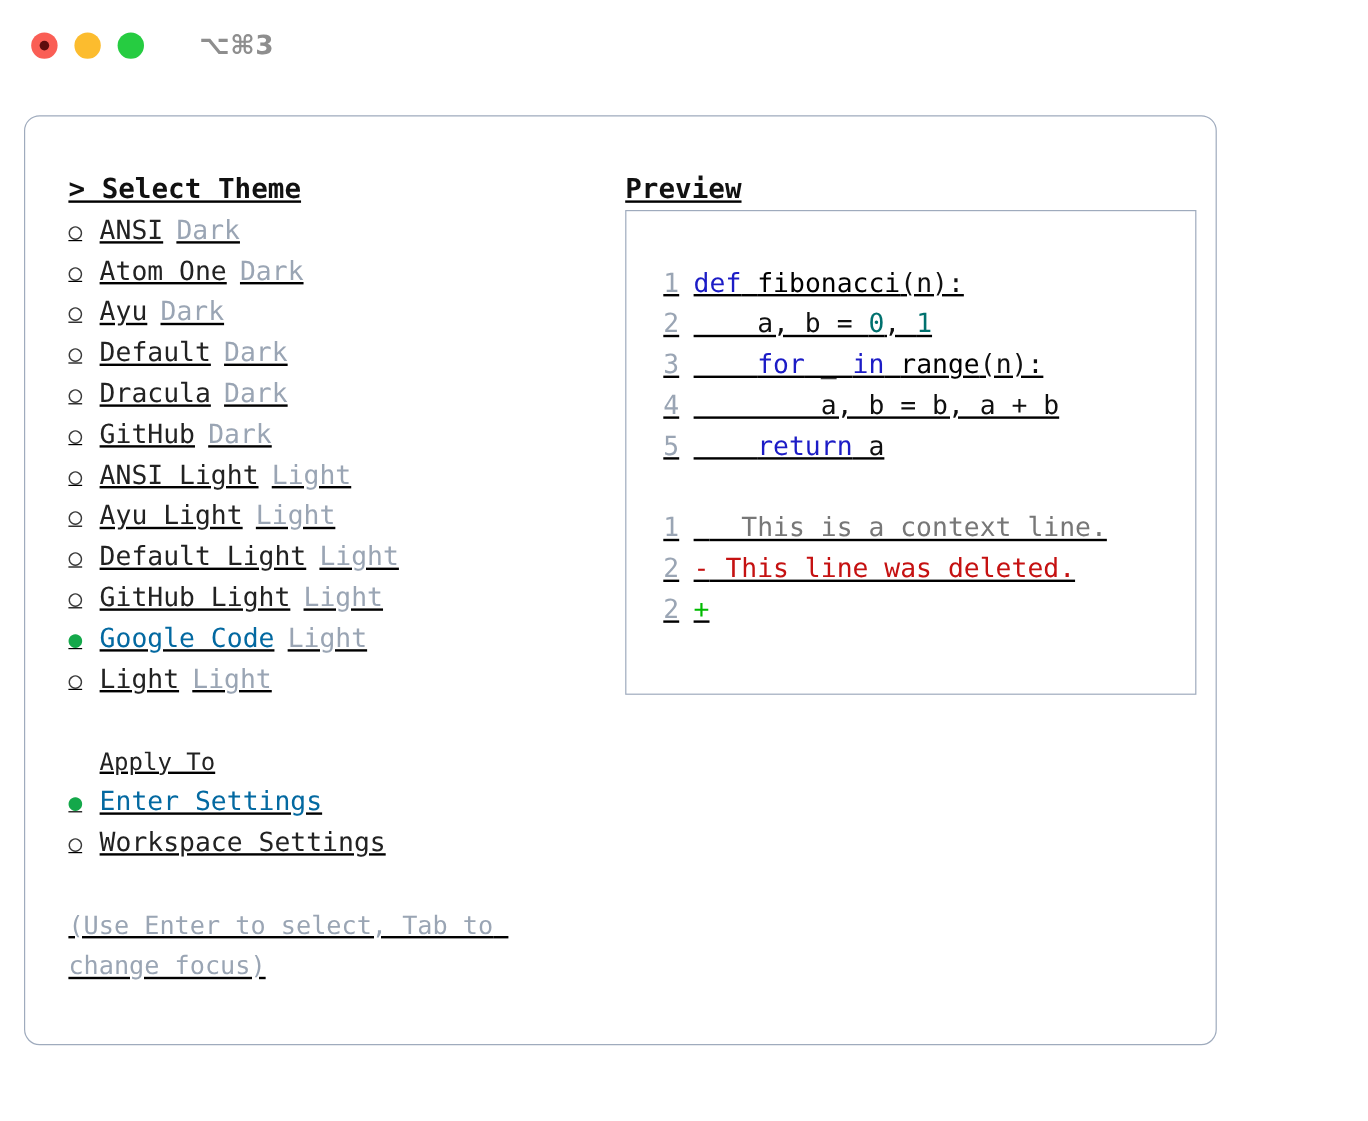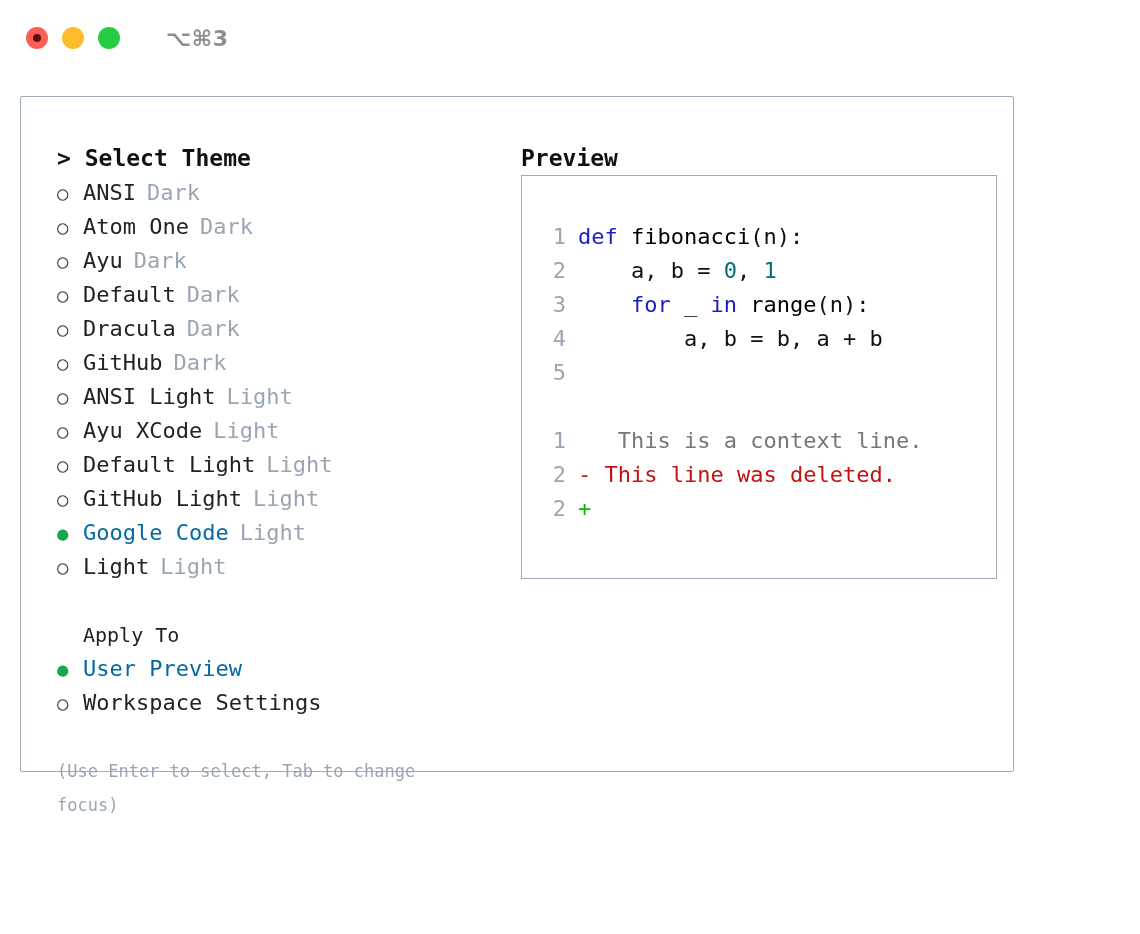--- a/index.html
+++ b/index.html
@@ -66,25 +66,26 @@
     letter-spacing: 0.5px;
     font-family: "DejaVu Sans", "Liberation Sans", sans-serif;
   }
 
   
   .panel {
     position: absolute;
     left: 20px;
     top: 96px;
     width: 994px;
-    height: 676px;
+    height: 775px;
     box-sizing: border-box;
     border: 1.6px solid #9fabbd;
-    border-radius: 2px;
-    background: #ffffff;
+    border-radius: 13px;
+    background: #ffffff;
+    text-decoration: underline;
   }
   .panel-inner {
     display: flex;
     padding: 44px 0 0 18px;
     box-sizing: border-box;
     height: 100%;
   }
 
   
   .left-col {
@@ -127,21 +128,21 @@
   .subheading {
     font-size: 20px;
     color: #222222;
     line-height: 34px;
     padding-left: 26px;
     white-space: pre;
   }
   .hint {
     margin-top: 34px;
     color: #9aa5b4;
-    font-size: 17px;
+    font-size: 21px;
     line-height: 34px;
     width: 420px;
     white-space: pre-wrap;
   }
 
   
   .right-col {
     flex: 1 1 auto;
     padding-left: 22px;
     box-sizing: border-box;
@@ -208,49 +209,49 @@
         <div class="heading">&gt; Select Theme</div>
 
         <div class="opt-list" id="theme-list">
             <div class="opt"><span class="marker">○</span><span class="opt-label">ANSI</span><span class="opt-kind">Dark</span></div>
             <div class="opt"><span class="marker">○</span><span class="opt-label">Atom One</span><span class="opt-kind">Dark</span></div>
             <div class="opt"><span class="marker">○</span><span class="opt-label">Ayu</span><span class="opt-kind">Dark</span></div>
             <div class="opt"><span class="marker">○</span><span class="opt-label">Default</span><span class="opt-kind">Dark</span></div>
             <div class="opt"><span class="marker">○</span><span class="opt-label">Dracula</span><span class="opt-kind">Dark</span></div>
             <div class="opt"><span class="marker">○</span><span class="opt-label">GitHub</span><span class="opt-kind">Dark</span></div>
             <div class="opt"><span class="marker">○</span><span class="opt-label">ANSI Light</span><span class="opt-kind">Light</span></div>
-            <div class="opt"><span class="marker">○</span><span class="opt-label">Ayu XCode</span><span class="opt-kind">Light</span></div>
+            <div class="opt"><span class="marker">○</span><span class="opt-label">Ayu Light</span><span class="opt-kind">Light</span></div>
             <div class="opt"><span class="marker">○</span><span class="opt-label">Default Light</span><span class="opt-kind">Light</span></div>
             <div class="opt"><span class="marker">○</span><span class="opt-label">GitHub Light</span><span class="opt-kind">Light</span></div>
             <div class="opt selected"><span class="marker sel">●</span><span class="opt-label">Google Code</span><span class="opt-kind">Light</span></div>
             <div class="opt"><span class="marker">○</span><span class="opt-label">Light</span><span class="opt-kind">Light</span></div>
           </div>
 
         <div class="spacer-block"></div>
 
         <div class="subheading">Apply To</div>
 
         <div class="opt-list" id="apply-list">
-            <div class="opt selected"><span class="marker sel">●</span><span class="opt-label">User Preview</span></div>
+            <div class="opt selected"><span class="marker sel">●</span><span class="opt-label">Enter Settings</span></div>
             <div class="opt"><span class="marker">○</span><span class="opt-label">Workspace Settings</span></div>
           </div>
 
         <div class="hint">(Use Enter to select, Tab to change focus)</div>
       </div>
 
       <div class="right-col">
         <div class="preview-title">Preview</div>
 
         <div class="code-box">
           <div id="code-lines">
               <div class="code-line"><span class="gutter">1</span><span><span class="t-kw">def</span><span class="t-def"> </span><span class="t-fn">fibonacci</span><span class="t-def">(n):</span></span></div>
               <div class="code-line"><span class="gutter">2</span><span><span class="t-def">    a, b = </span><span class="t-num">0</span><span class="t-def">, </span><span class="t-num">1</span></span></div>
               <div class="code-line"><span class="gutter">3</span><span><span class="t-def">    </span><span class="t-kw">for</span><span class="t-def"> _ </span><span class="t-kw">in</span><span class="t-def"> </span><span class="t-fn">range</span><span class="t-def">(n):</span></span></div>
               <div class="code-line"><span class="gutter">4</span><span><span class="t-def">        a, b = b, a + b</span></span></div>
-              <div class="code-line"><span class="gutter">5</span></div>
+              <div class="code-line"><span class="gutter">5</span><span><span class="t-def">    </span><span class="t-kw">return</span><span class="t-def"> a</span></span></div>
             </div>
           <div class="code-gap"></div>
           <div id="diff-lines">
               <div class="code-line"><span class="gutter">1</span><span class="t-ctx"> </span><span class="t-ctx">  This is a context line.</span></div>
               <div class="code-line"><span class="gutter">2</span><span class="t-del">-</span><span class="t-del"> This line was deleted.</span></div>
               <div class="code-line"><span class="gutter">2</span><span class="t-add">+</span></div>
             </div>
         </div>
       </div>
 

